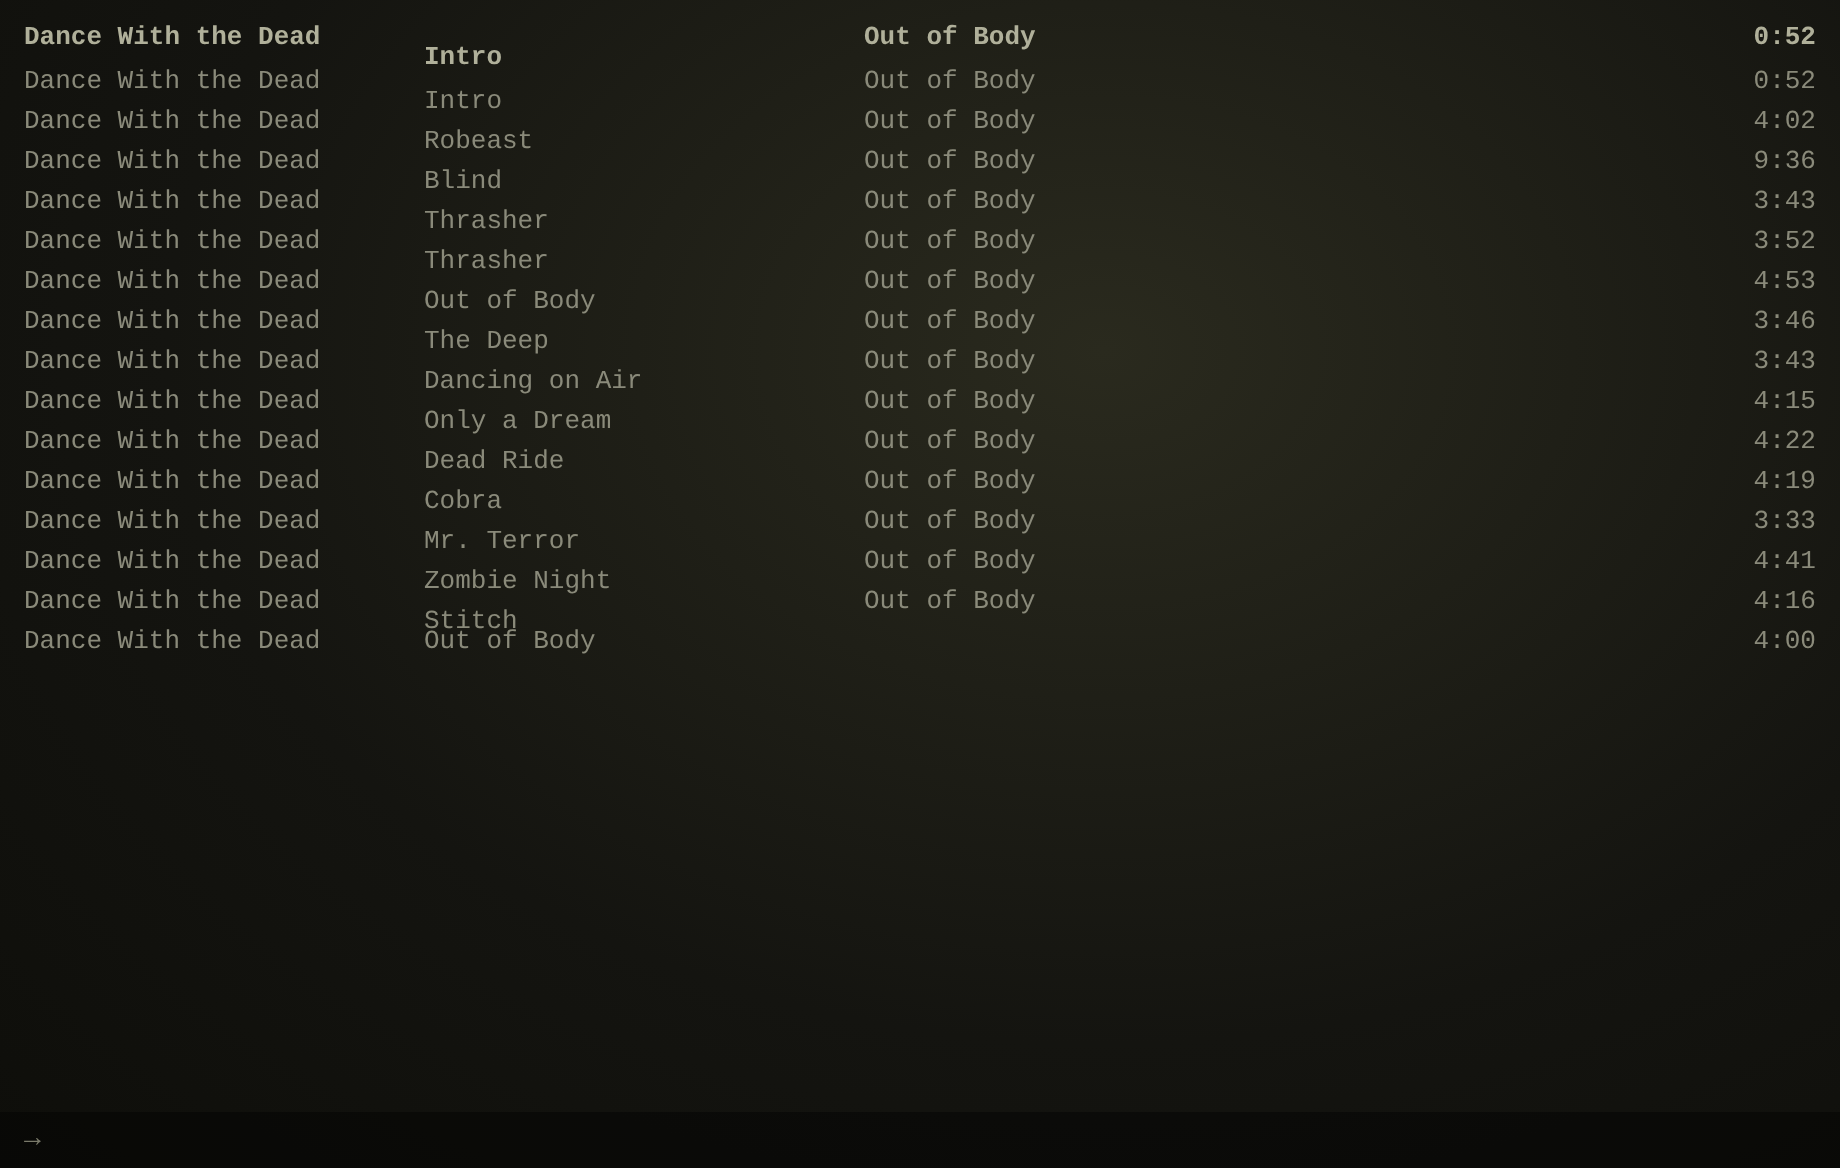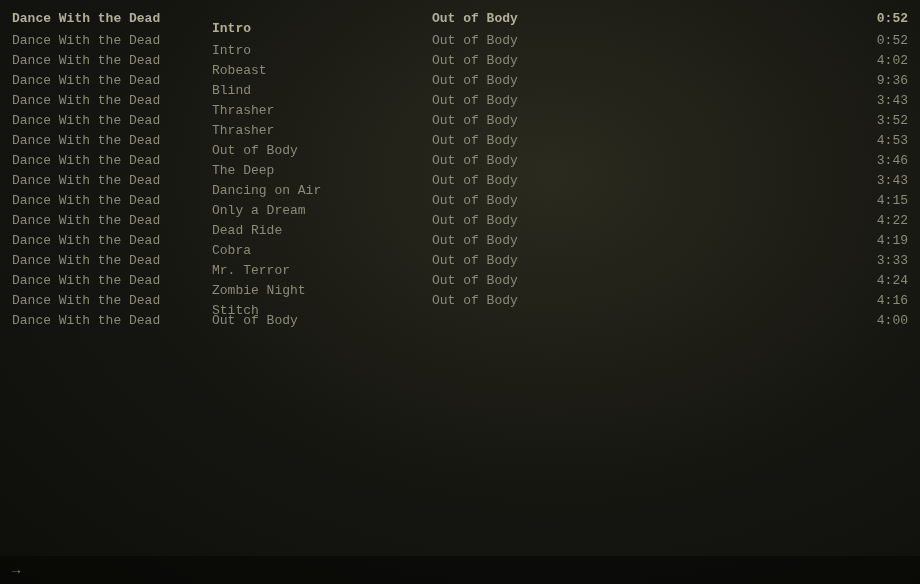--- a/index.html
+++ b/index.html
@@ -169,21 +169,21 @@
     <div class="track-row">
       <span class="col-artist">Dance With the Dead</span>
       <span class="col-title">Mr. Terror</span>
       <span class="col-album">Out of Body</span>
       <span class="col-duration">3:33</span>
     </div>
     <div class="track-row">
       <span class="col-artist">Dance With the Dead</span>
       <span class="col-title">Zombie Night</span>
       <span class="col-album">Out of Body</span>
-      <span class="col-duration">4:24</span>
+      <span class="col-duration">4:41</span>
     </div>
     <div class="track-row">
       <span class="col-artist">Dance With the Dead</span>
       <span class="col-title">Stitch</span>
       <span class="col-album">Out of Body</span>
       <span class="col-duration">4:16</span>
     </div>
     <div class="track-row">
       <span class="col-artist">Dance With the Dead</span>
       <span class="col-album">Out of Body</span>

